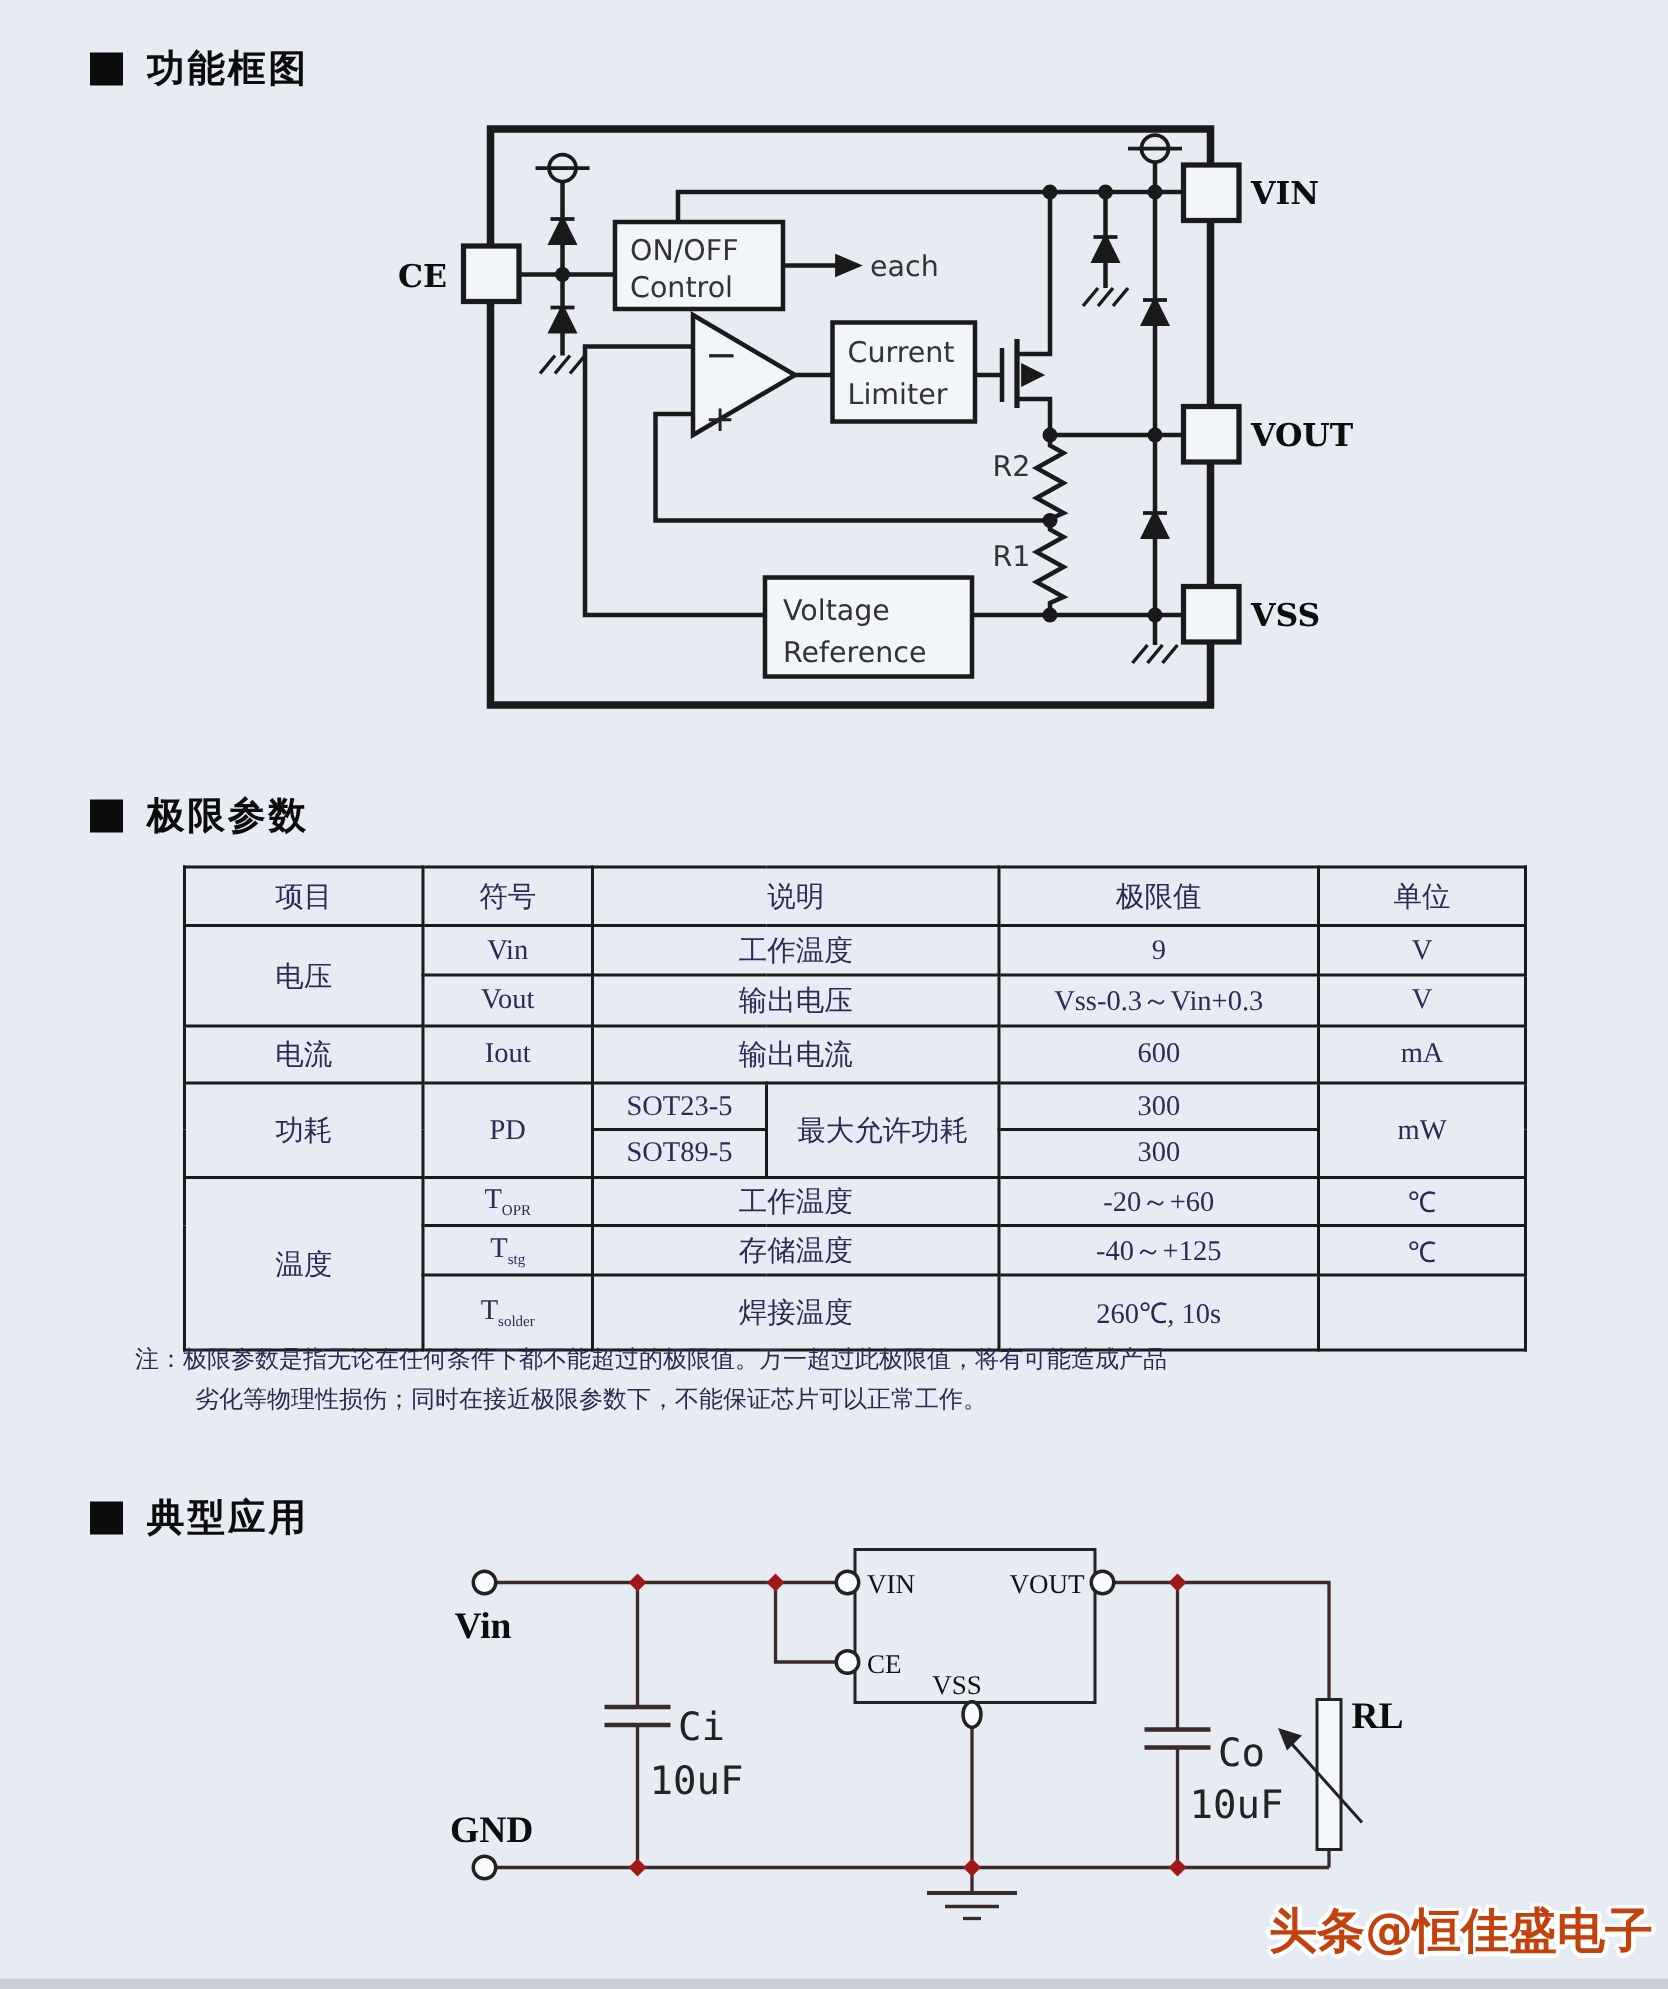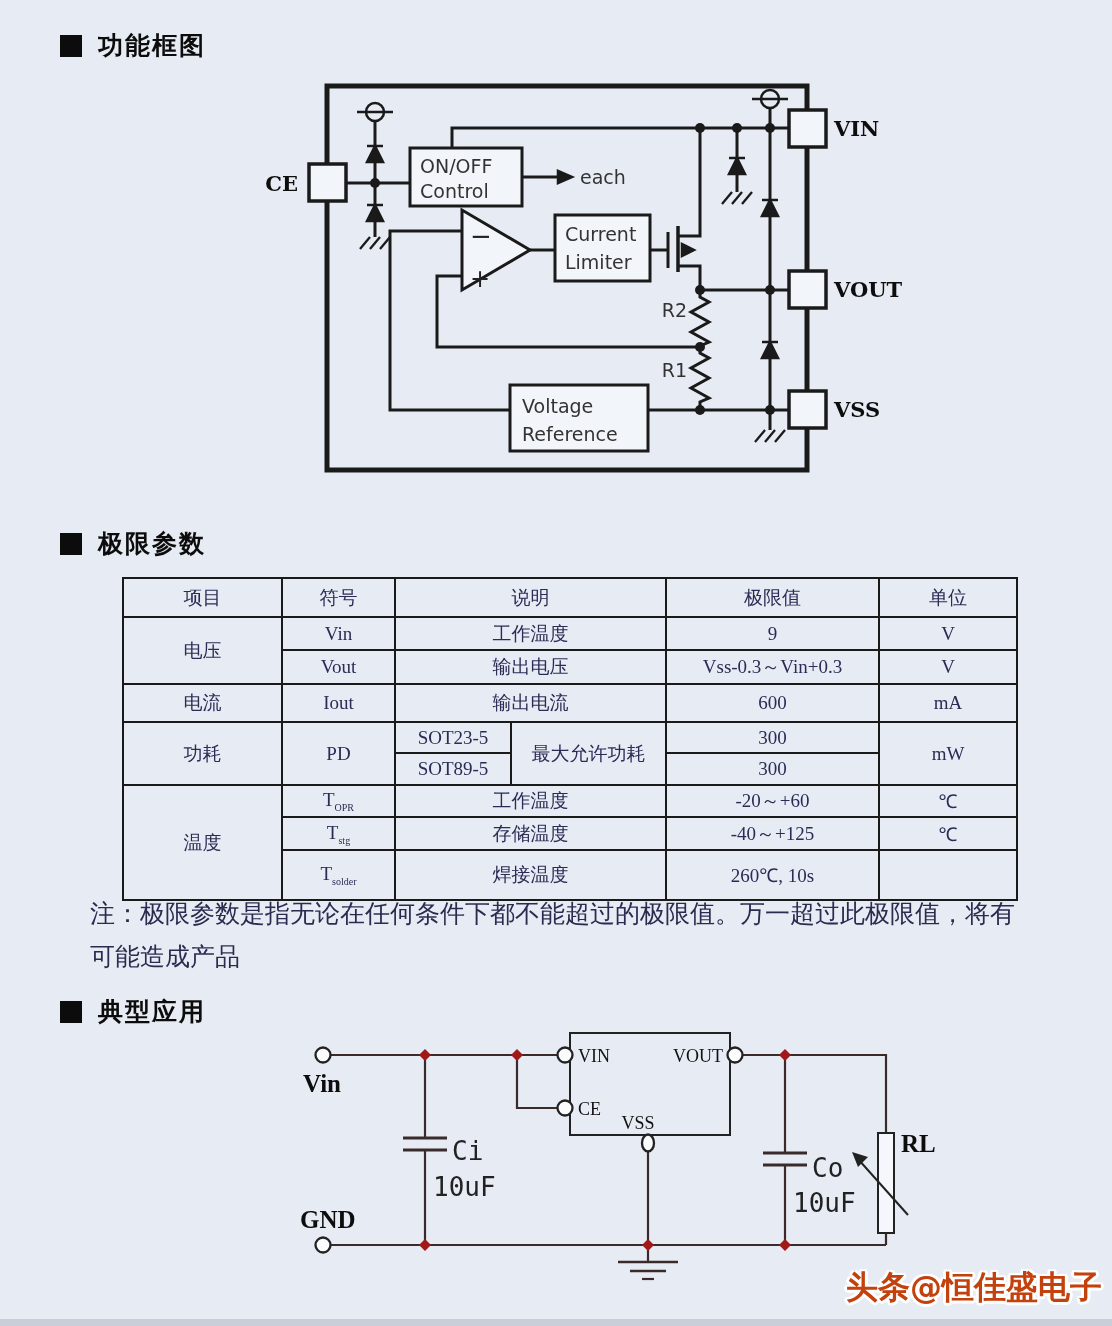--- a/index.html
+++ b/index.html
@@ -27,21 +27,21 @@
     font-family:"Liberation Serif",serif;
     font-size:19px;color:#2b2b55;
   }
   .limits-table td,.limits-table th{
     border:2px solid #1a1a1a;text-align:center;vertical-align:middle;
     padding:0;font-weight:normal;overflow:hidden;margin-left:28px;
   }
   .limits-table sub{font-size:10px;}
   .note{
     position:absolute;left:90px;top:893px;width:940px;
-    font-family:"Liberation Serif",serif;font-size:25px;color:#2b2b50;
+    font-family:"Liberation Serif",serif;font-size:16px;color:#2b2b50;
     line-height:1.7;
   }
   .note .note-line2{padding-left:40px;}
   
   .watermark{
     position:absolute;left:846px;top:1266px;width:266px;
     font-family:"DejaVu Sans",sans-serif;
     font-size:32px;font-weight:900;color:#c2410c;white-space:nowrap;
     text-shadow:-2px -2px 0 #fff,2px -2px 0 #fff,-2px 2px 0 #fff,2px 2px 0 #fff,0 3px 0 #fff,3px 0 0 #fff,-3px 0 0 #fff;
   }
@@ -268,20 +268,21 @@
     <td><span>T</span><sub>solder</sub></td>
     <td colspan="2">焊接温度</td>
     <td>260℃, 10s</td>
     <td></td>
   </tr>
 </tbody>
   </table>
 
 <div class="note">
   <div class="note-line1">注：极限参数是指无论在任何条件下都不能超过的极限值。万一超过此极限值，将有可能造成产品</div>
+  <div class="note-line2">劣化等物理性损伤；同时在接近极限参数下，不能保证芯片可以正常工作。</div>
 </div>
 
 <div class="section-header" style="left:60px;top:995px;text-align:center;">
   <span class="section-square"></span>
   <span class="section-title">典型应用</span>
 </div>
 
 <svg width="700" height="300" viewBox="290 1020 700 300" style="left:290px;top:1020px;">
   <g stroke="#3b2a2a" stroke-width="2.2" fill="none">
 

